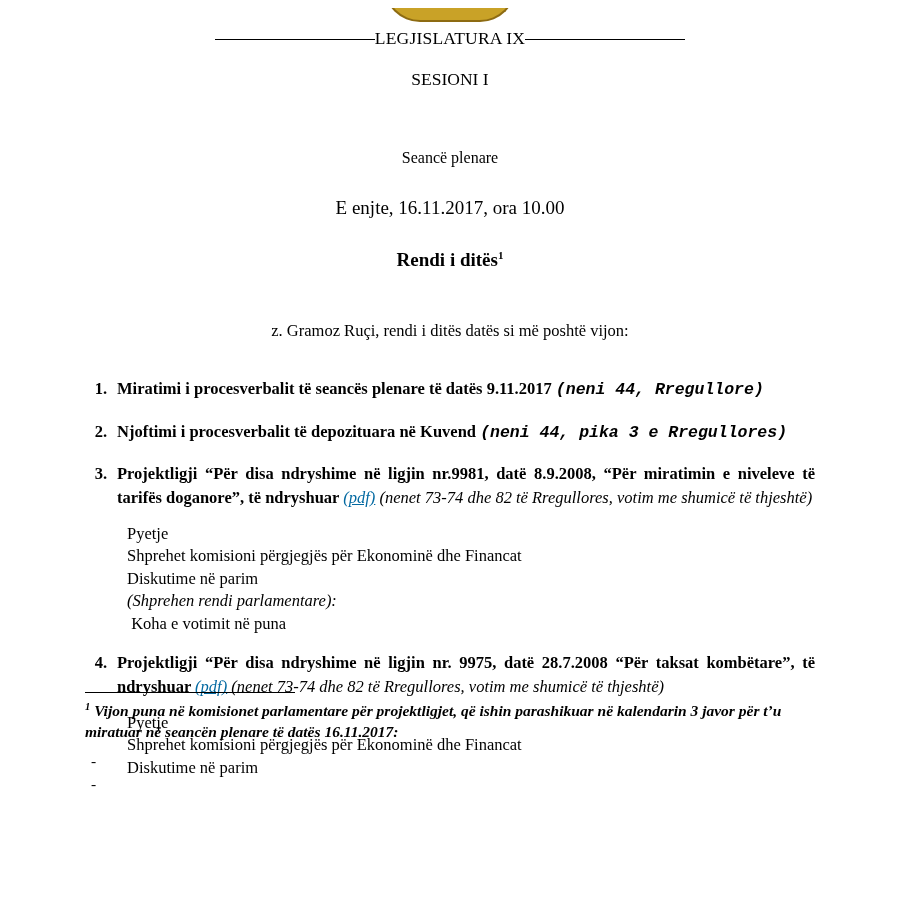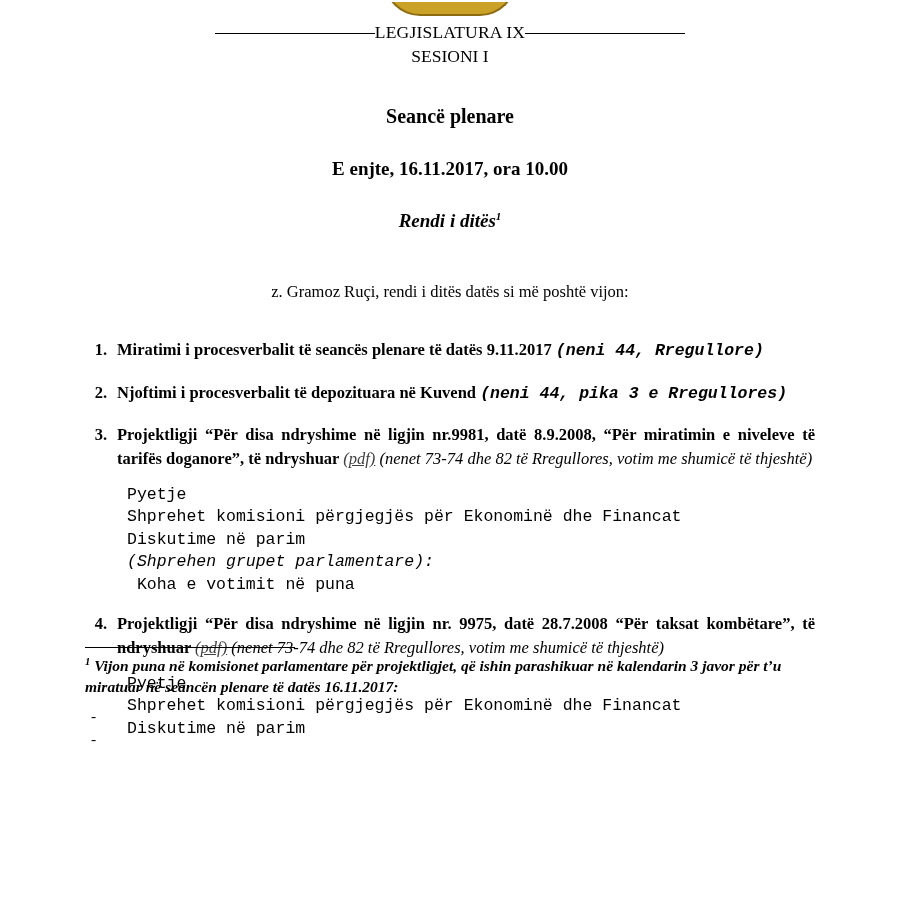--- a/index.html
+++ b/index.html
@@ -11,21 +11,21 @@
     width: 900px;
     height: 914px;
     font-family: "Liberation Serif", serif;
     color: #000000;
     position: relative;
     overflow: hidden;
   }
   .page {
     width: 900px;
     box-sizing: border-box;
-    padding: 2px 85px;
+    padding: 8px 85px;
     position: relative;
   }
 
   
   .emblem-wrap {
     text-align: center;
     height: 14px;
     overflow: hidden;
     position: relative;
   }
@@ -50,41 +50,40 @@
   }
   .rule-seg {
     display: inline-block;
     width: 160px;
     border-bottom: 1.5px solid #000;
     vertical-align: 4px;
   }
   .sesioni-line {
     text-align: center;
     font-size: 17.5px;
-    margin-top: 3px;
+    margin-top: 20px;
   }
 
   .title-main {
     text-align: center;
-    font-size: 20px;
-    font-weight: bold;
-    margin-top: 38px;
+    font-size: 16px;
+    font-weight: normal;
+    margin-top: 59px;
   }
   .title-date {
     text-align: center;
     font-size: 19px;
-    font-weight: bold;
+    font-weight: normal;
     margin-top: 30px;
   }
   .title-agenda {
     text-align: center;
     font-size: 19px;
     font-weight: bold;
     margin-top: 30px;
-    font-style: italic;
   }
   .title-agenda sup {
     font-size: 11px;
     font-weight: bold;
     vertical-align: super;
   }
 
   .intro {
     text-align: center;
     font-size: 16.5px;
@@ -118,35 +117,35 @@
   .item-body .ital {
     font-style: italic;
     font-weight: bold;
     font-family: Liberation Mono, monospace;
   }
   .item-body .ital-reg {
     font-style: italic;
     font-weight: normal;
   }
   .pdf-link {
-    color: #404040;
+    color: #0369a1;
     font-style: italic;
     text-decoration: underline;
     font-weight: normal;
   }
 
   .sub-block {
     margin-left: 42px;
     margin-top: -4px;
     margin-bottom: 16px;
     font-size: 16.5px;
     font-weight: normal;
     line-height: 1.36;
   }
-  .sub-block div { white-space: pre; font-family: Liberation Mono, monospace; }
+  .sub-block div { white-space: pre; }
   .sub-block .it { font-style: italic; }
 
   
   .footnote {
     position: absolute;
     left: 85px;
     right: 85px;
     bottom: 8px;
   }
   .footnote-rule {
@@ -228,21 +227,21 @@
       <div class="item-body">
         <span>Projektligji “Për disa ndryshime në ligjin nr.9981, datë 8.9.2008, “Për miratimin e niveleve të tarifës doganore”, të ndryshuar</span>
         <a class="pdf-link" href="#">(pdf)</a>
         <span class="ital-reg">(nenet 73-74 dhe 82 të Rregullores, votim me shumicë të thjeshtë)</span>
       </div>
     </div>
     <div class="sub-block">
       <div>Pyetje</div>
       <div>Shprehet komisioni përgjegjës për Ekonominë dhe Financat</div>
       <div>Diskutime në parim</div>
-      <div class="it">(Shprehen grupet parlamentare):</div>
+      <div class="it">(Shprehen rendi parlamentare):</div>
       <div> Koha e votimit në puna</div>
     </div>
 
     <div class="item">
       <div class="item-num">4.</div>
       <div class="item-body">
         <span>Projektligji “Për disa ndryshime në ligjin nr. 9975, datë 28.7.2008 “Për taksat kombëtare”, të ndryshuar</span>
         <a class="pdf-link" href="#">(pdf)</a>
         <span class="ital-reg">(nenet 73-74 dhe 82 të Rregullores, votim me shumicë të thjeshtë)</span>
       </div>

